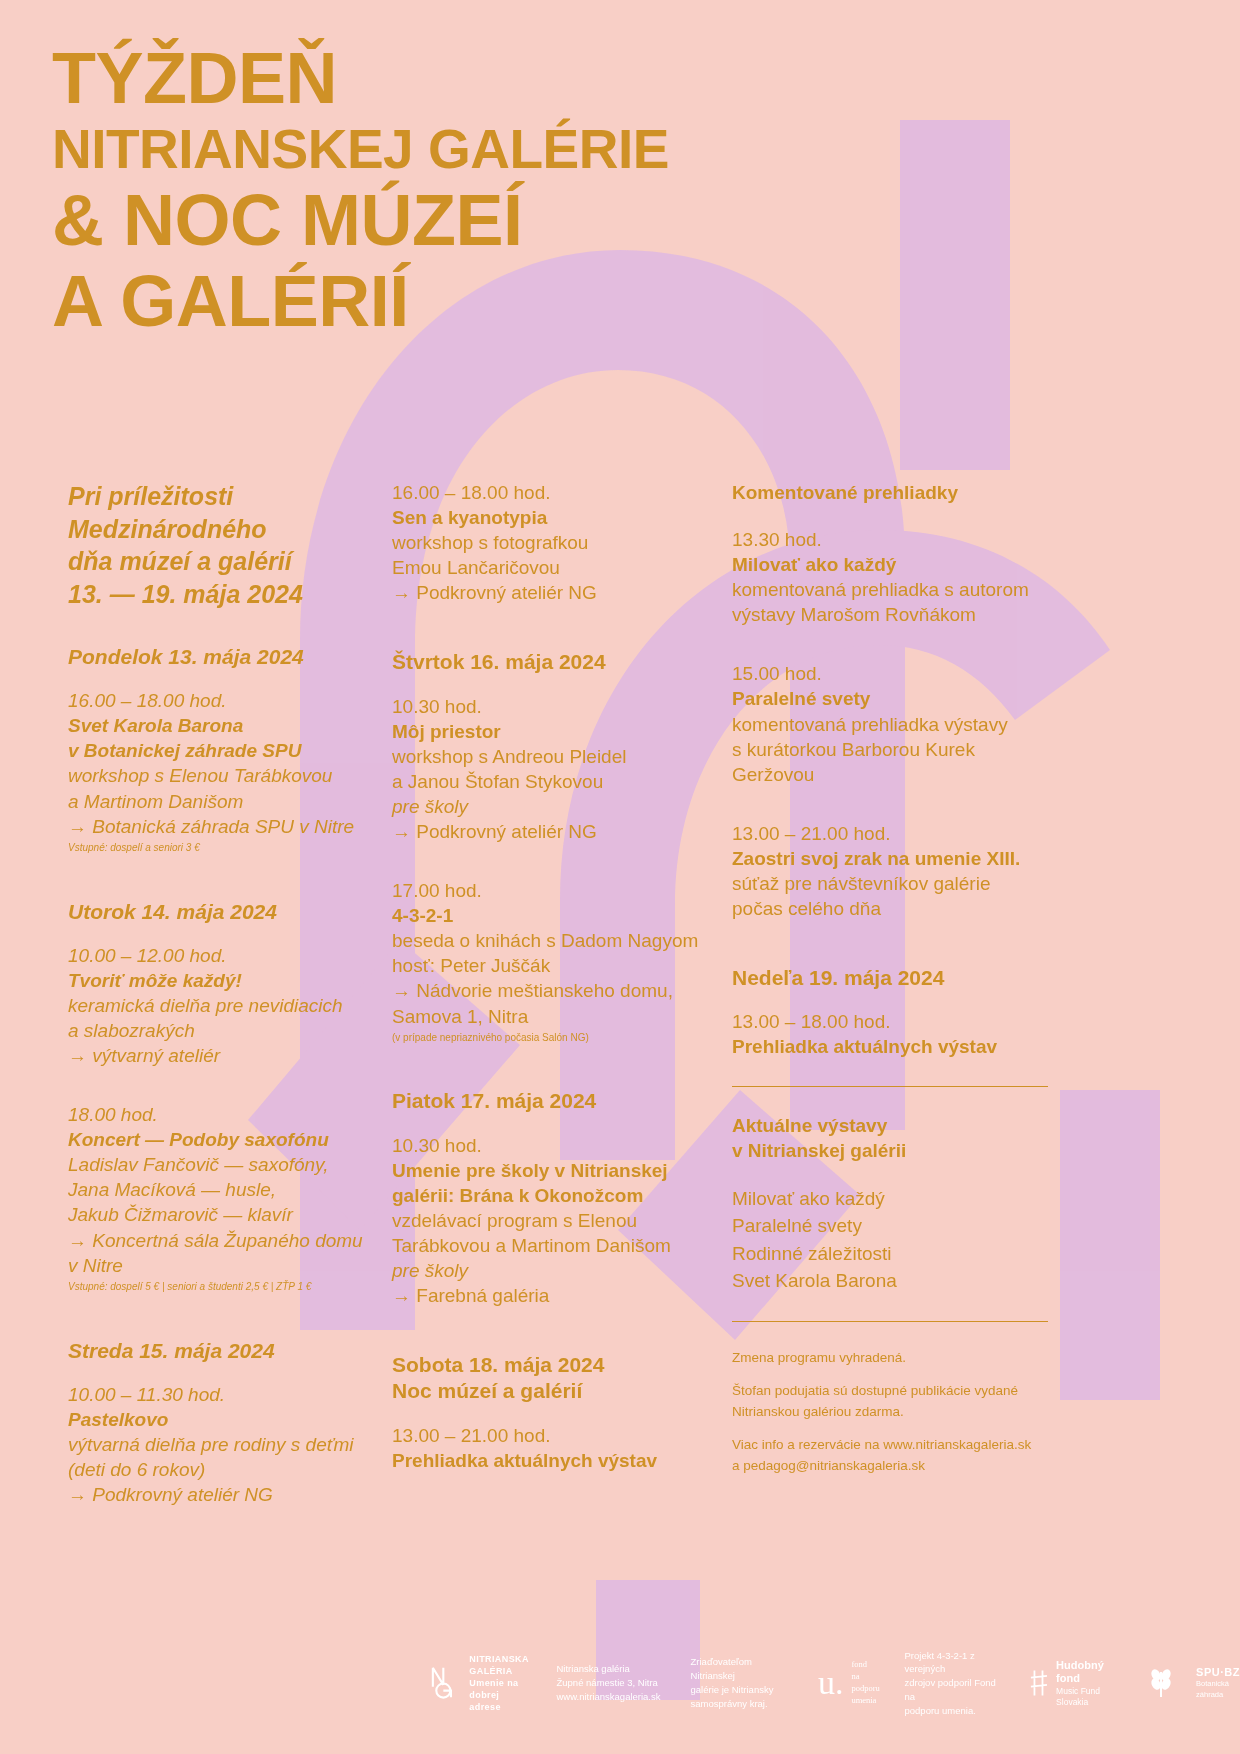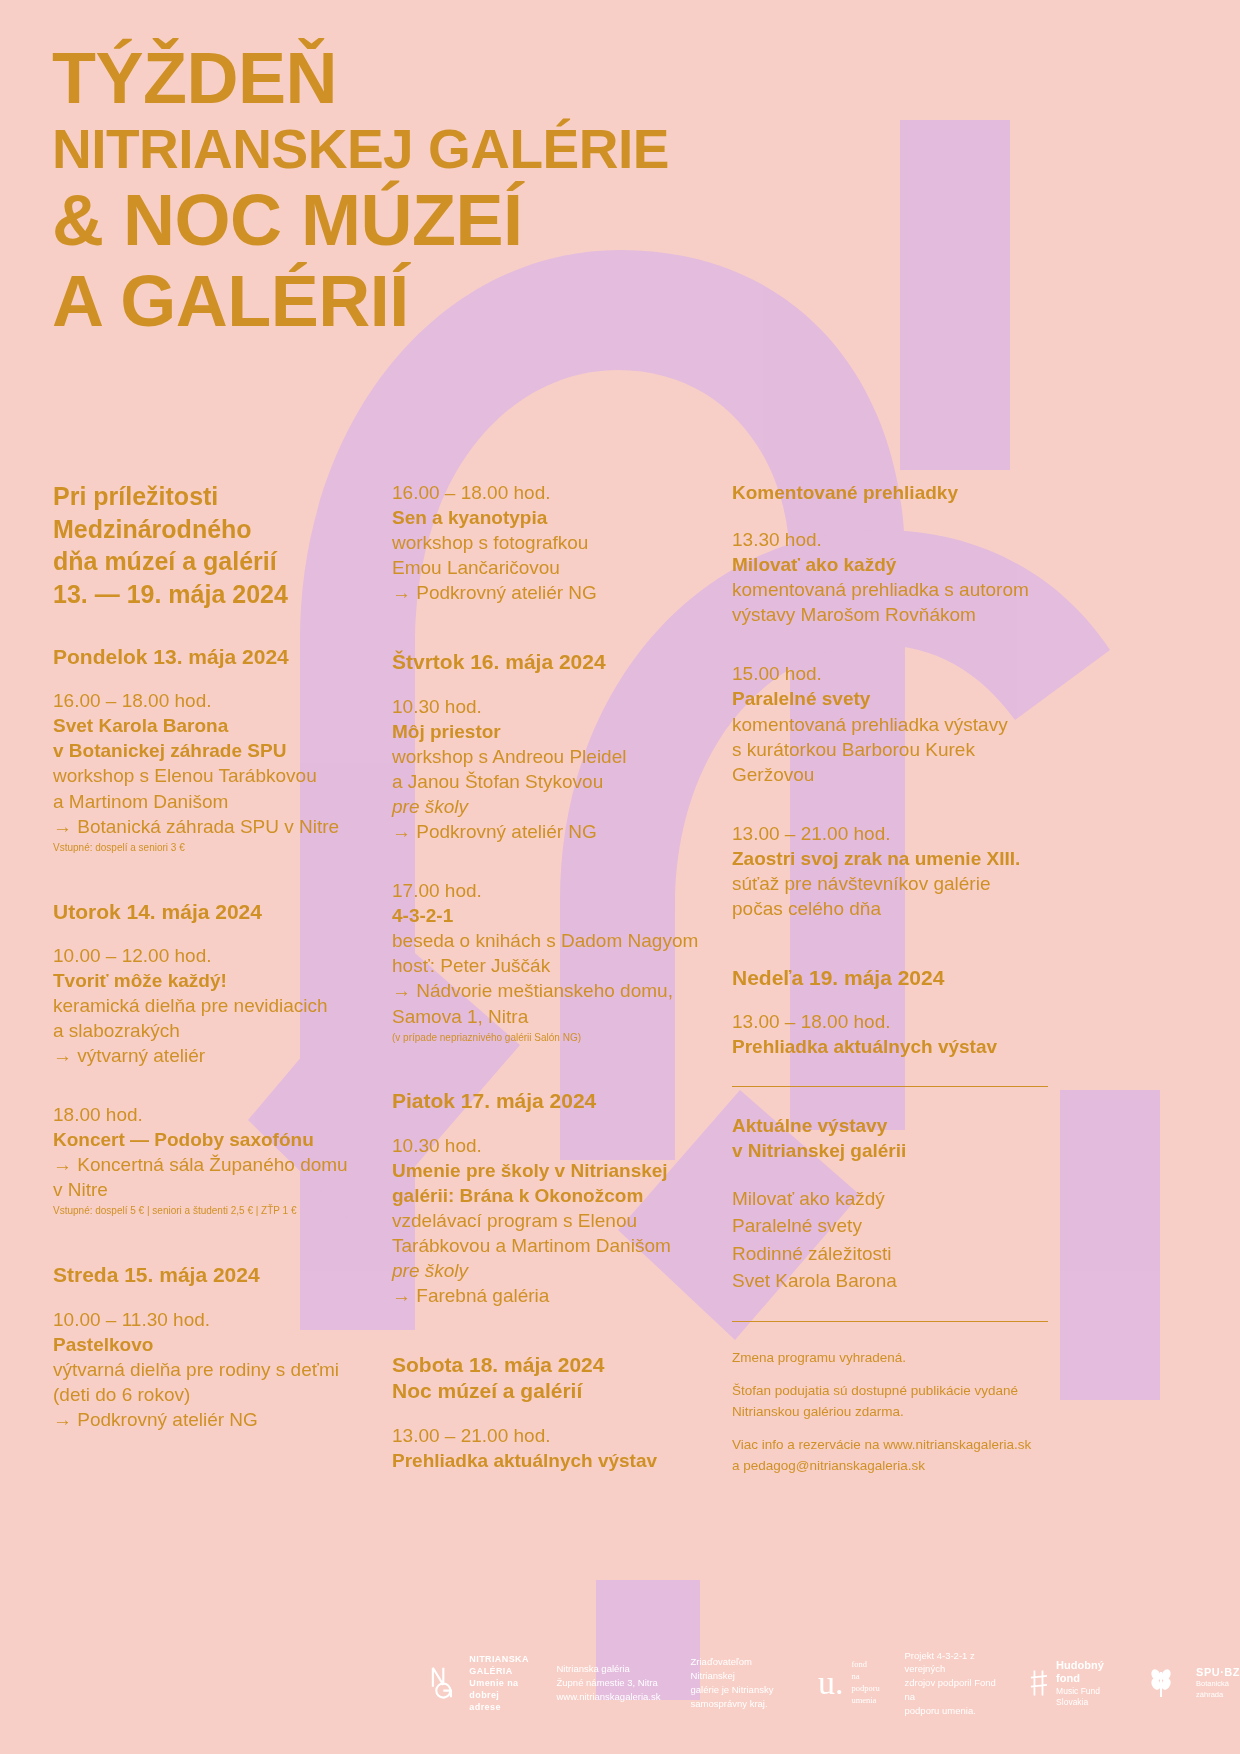--- a/index.html
+++ b/index.html
@@ -28,21 +28,21 @@
     letter-spacing:-0.5px;
     color:#cf9126;
     text-transform:uppercase;
     font-stretch:condensed;
   }
   .headline div{white-space:nowrap;}
   .hl2{font-size:55px;}
 
   
   .col{position:absolute;top:480px;width:316px;}
-  #col1{left:53px;}
+  #col1{left:68px;font-style:italic;}
   #col2{left:392px;}
   #col3{left:732px;}
 
   .blk{margin-bottom:22px;}
   .day{
     font-weight:700;
     font-size:21px;
     line-height:1.25;
     color:#cf9126;
     margin-bottom:18px;
@@ -181,20 +181,23 @@
       <div class="desc" style="white-space:pre-line">keramická dielňa pre nevidiacich
 a slabozrakých</div>
       <div class="place">→ výtvarný ateliér</div>
     </div>
 
     <div class="gap-s"></div>
 
     <div class="blk">
       <div class="time">18.00 hod.</div>
       <div class="title">Koncert — Podoby saxofónu</div>
+      <div class="desc" style="white-space:pre-line">Ladislav Fančovič — saxofóny,
+Jana Macíková — husle,
+Jakub Čižmarovič — klavír</div>
       <div class="place" style="white-space:pre-line">→ Koncertná sála Županého domu
 v Nitre</div>
       <div class="note">Vstupné: dospelí 5 € | seniori a študenti 2,5 € | ZŤP 1 €</div>
     </div>
 
     <div class="gap"></div>
     <div class="day">Streda 15. mája 2024</div>
 
     <div class="blk">
       <div class="time">10.00 – 11.30 hod.</div>
@@ -229,21 +232,21 @@
 
     <div class="gap-s"></div>
 
     <div class="blk">
       <div class="time">17.00 hod.</div>
       <div class="title">4-3-2-1</div>
       <div class="desc" style="white-space:pre-line">beseda o knihách s Dadom Nagyom
 hosť: Peter Juščák</div>
       <div class="place" style="white-space:pre-line">→ Nádvorie meštianskeho domu,
 Samova 1, Nitra</div>
-      <div class="note">(v prípade nepriaznivého galérii Salón NG)</div>
+      <div class="note">(v prípade nepriaznivého počasia Salón NG)</div>
     </div>
 
     <div class="gap"></div>
     <div class="day">Piatok 17. mája 2024</div>
 
     <div class="blk">
       <div class="time">10.30 hod.</div>
       <div class="title" style="white-space:pre-line">Umenie pre školy v Nitrianskej
 galérii: Brána k Okonožcom</div>
       <div class="desc" style="white-space:pre-line">vzdelávací program s Elenou

